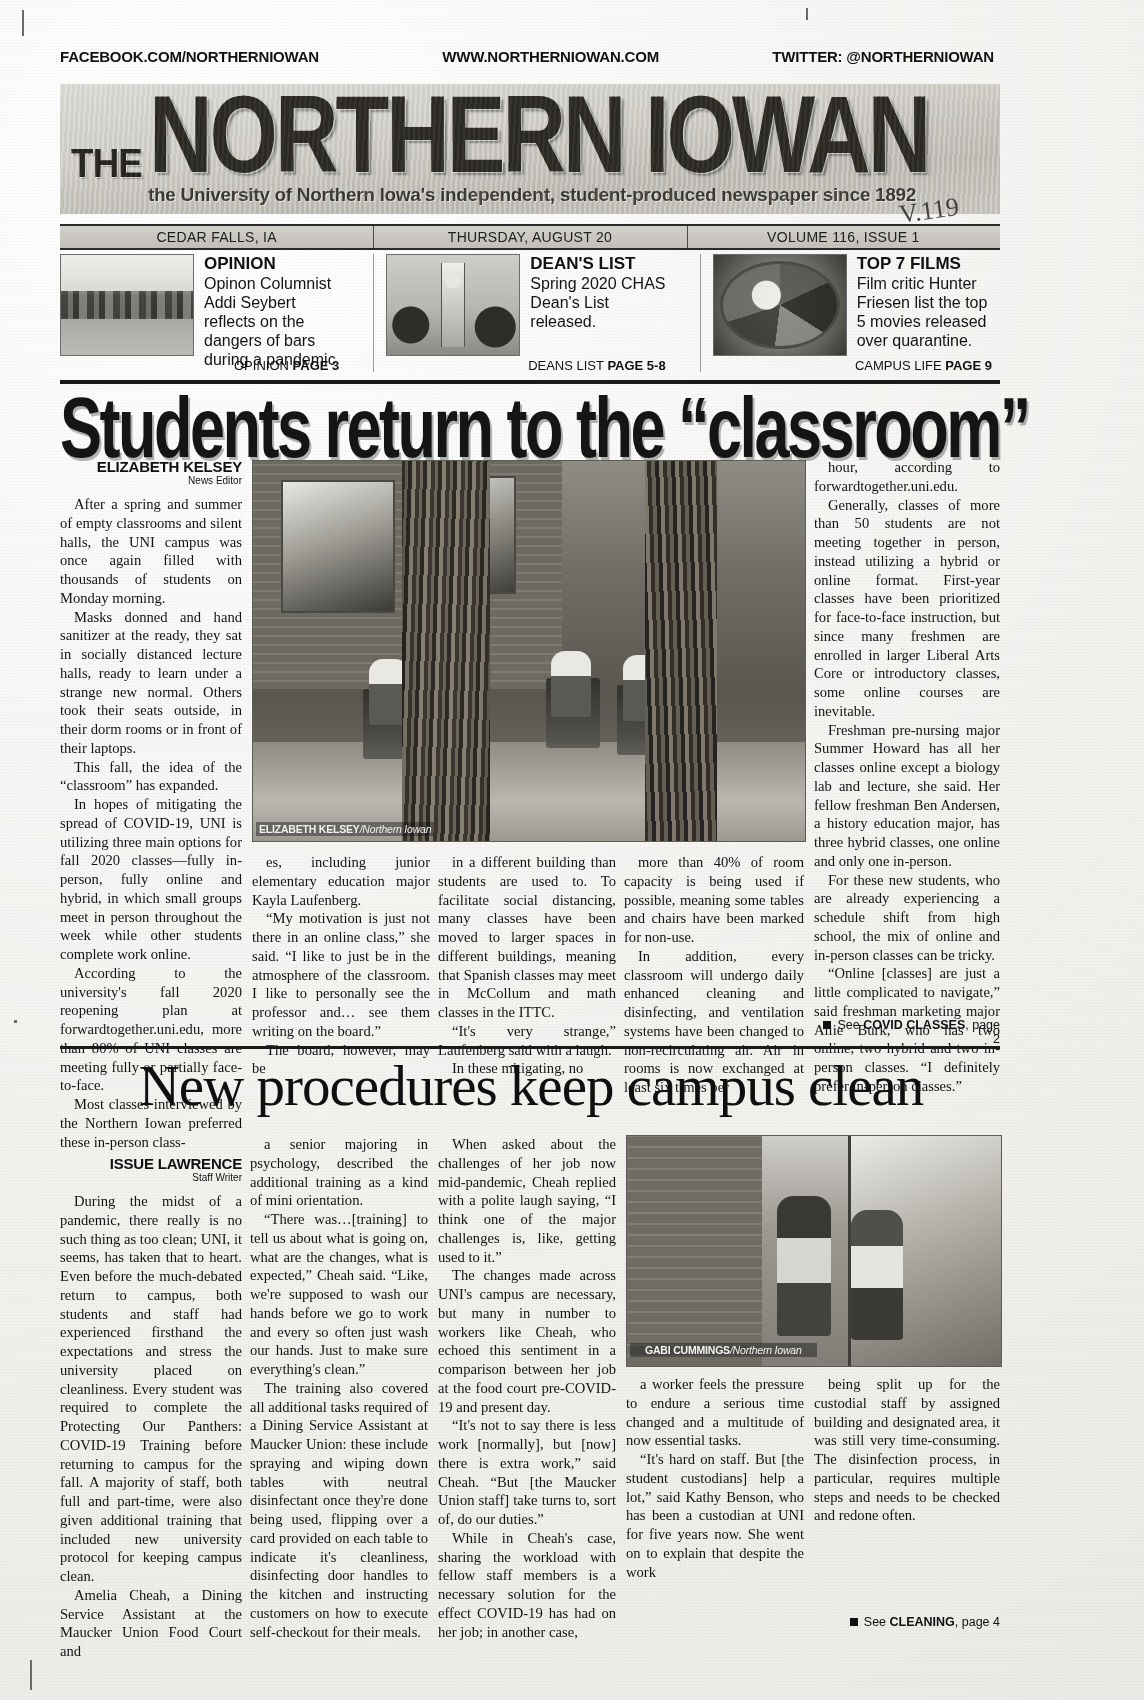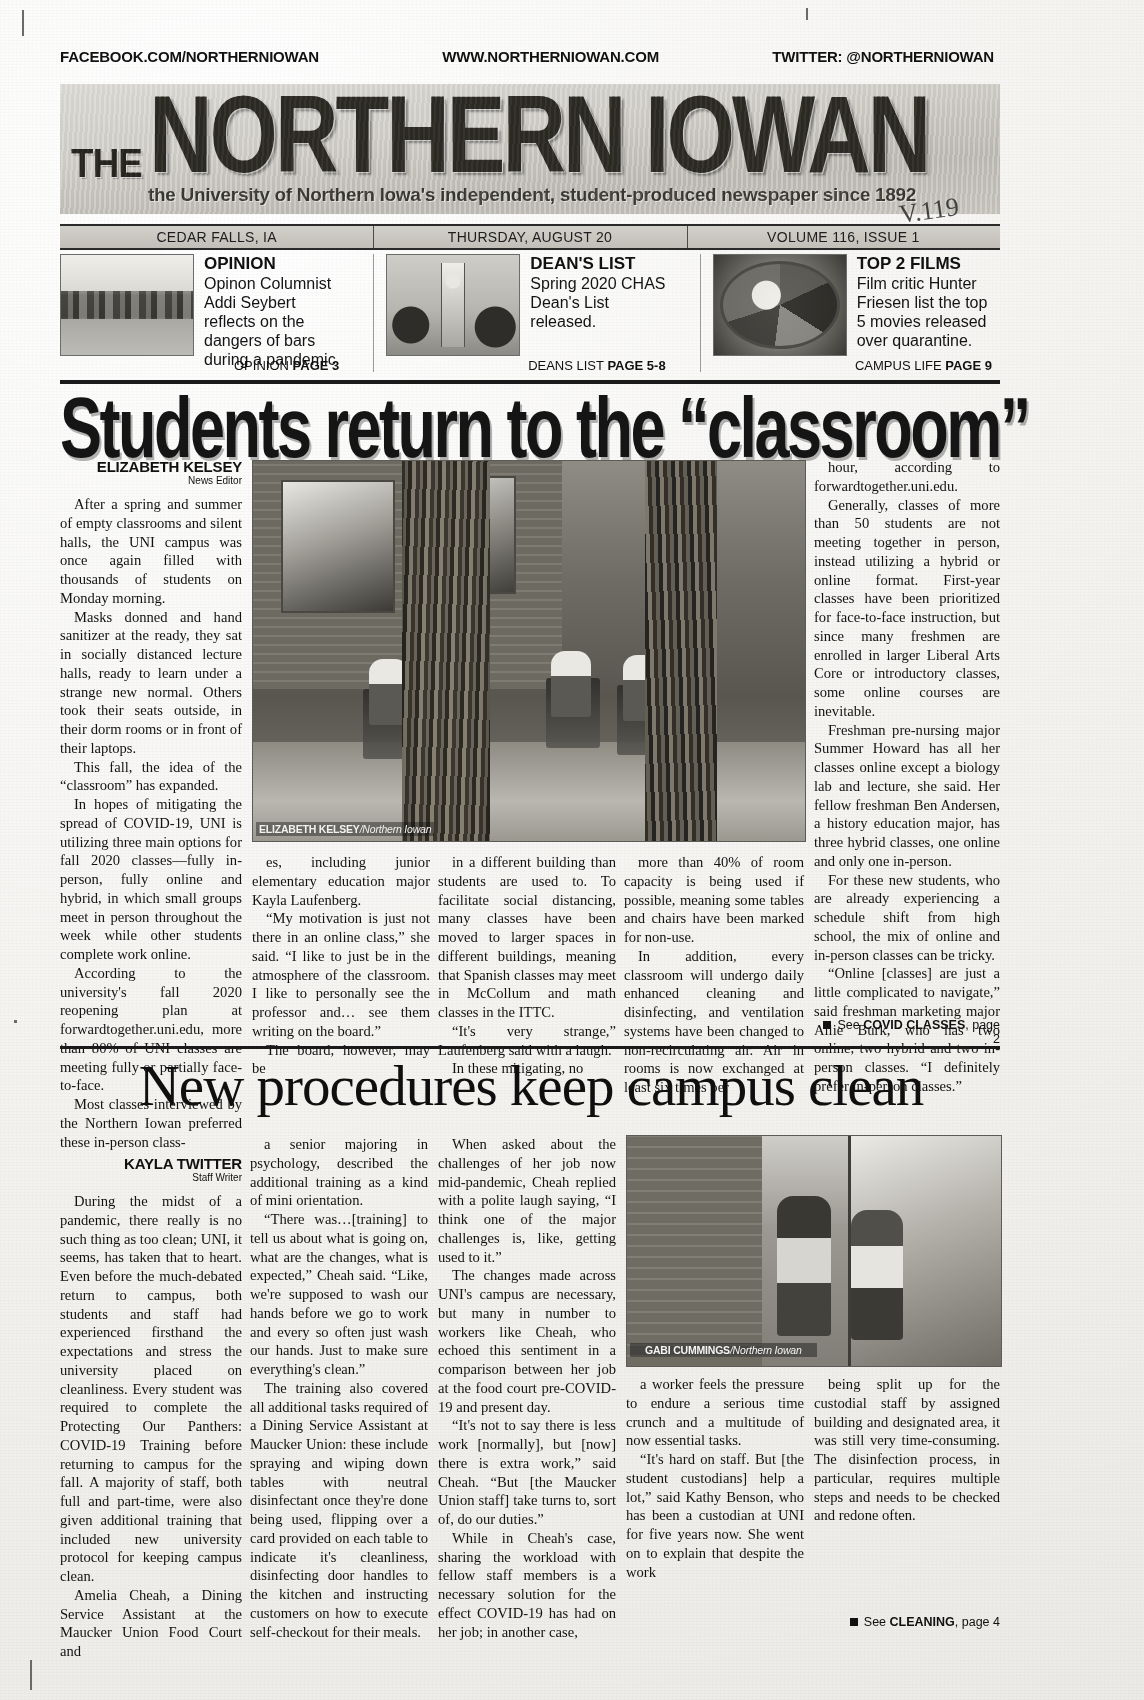--- a/index.html
+++ b/index.html
@@ -391,21 +391,21 @@
       </div>
       <div class="t-foot">
         <span>DEANS LIST</span>
         <b>PAGE 5-8</b>
       </div>
     </div>
 
     <div class="teaser">
       <div class="t-thumb film"></div>
       <div class="t-body">
-        <div class="t-kicker">TOP 2 FILMS</div>
+        <div class="t-kicker">TOP 7 FILMS</div>
         <div class="t-text">Film critic Hunter Friesen list the top 5 movies released over quarantine.</div>
       </div>
       <div class="t-foot">
         <span>CAMPUS LIFE</span>
         <b>PAGE 9</b>
       </div>
     </div>
   </div>
 
   <div class="rule-heavy"></div>
@@ -471,21 +471,21 @@
       <b>COVID CLASSES</b><span>, page 2</span>
     </div>
   </div>
 
   <div class="rule-mid"></div>
 
   <div class="head2">New procedures keep campus clean</div>
 
   <div class="art2">
     <div class="d1">
-      <div class="byline">KAYLA TWITTER</div>
+      <div class="byline">ISSUE LAWRENCE</div>
       <div class="bytitle">Staff Writer</div>
       <div class="col">
           <p>During the midst of a pandemic, there really is no such thing as too clean; UNI, it seems, has taken that to heart. Even before the much-debated return to campus, both students and staff had experienced firsthand the expectations and stress the university placed on cleanliness. Every student was required to complete the Protecting Our Panthers: COVID-19 Training before returning to campus for the fall. A majority of staff, both full and part-time, were also given additional training that included new university protocol for keeping campus clean.</p>
           <p>Amelia Cheah, a Dining Service Assistant at the Maucker Union Food Court and</p>
         </div>
     </div>
     <div class="d2 col">
         <p>a senior majoring in psychology, described the additional training as a kind of mini orientation.</p>
         <p>“There was…[training] to tell us about what is going on, what are the changes, what is expected,” Cheah said. “Like, we're supposed to wash our hands before we go to work and every so often just wash our hands. Just to make sure everything's clean.”</p>
         <p>The training also covered all additional tasks required of a Dining Service Assistant at Maucker Union: these include spraying and wiping down tables with neutral disinfectant once they're done being used, flipping over a card provided on each table to indicate it's cleanliness, disinfecting door handles to the kitchen and instructing customers on how to execute self-checkout for their meals.</p>
@@ -501,21 +501,21 @@
       <div class="wall"></div>
       <div class="glass"></div>
       <div class="figA"></div>
       <div class="figB"></div>
     </div>
     <div class="photocredit2">
       <span>GABI CUMMINGS</span><i>/Northern Iowan</i>
     </div>
 
     <div class="d4 col">
-        <p>a worker feels the pressure to endure a serious time crunch and a multitude of now essential tasks.</p>
+        <p>a worker feels the pressure to endure a serious time changed and a multitude of now essential tasks.</p>
         <p>“It's hard on staff. But [the student custodians] help a lot,” said Kathy Benson, who has been a custodian at UNI for five years now. She went on to explain that despite the work</p>
       </div>
     <div class="d5 col">
         <p>being split up for the custodial staff by assigned building and designated area, it was still very time-consuming. The disinfection process, in particular, requires multiple steps and needs to be checked and redone often.</p>
       </div>
 
     <div class="jump2">
       <span class="sq"></span><span>See</span>
       <b>CLEANING</b><span>, page 4</span>
     </div>

